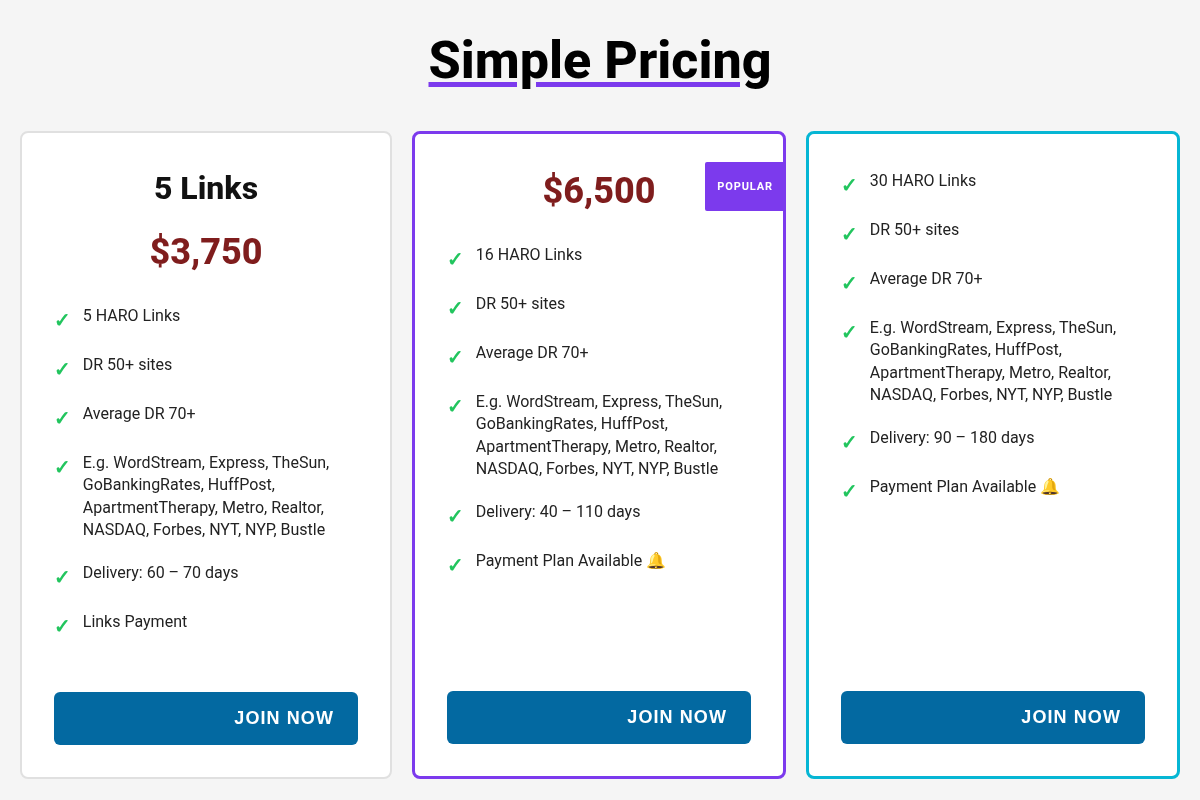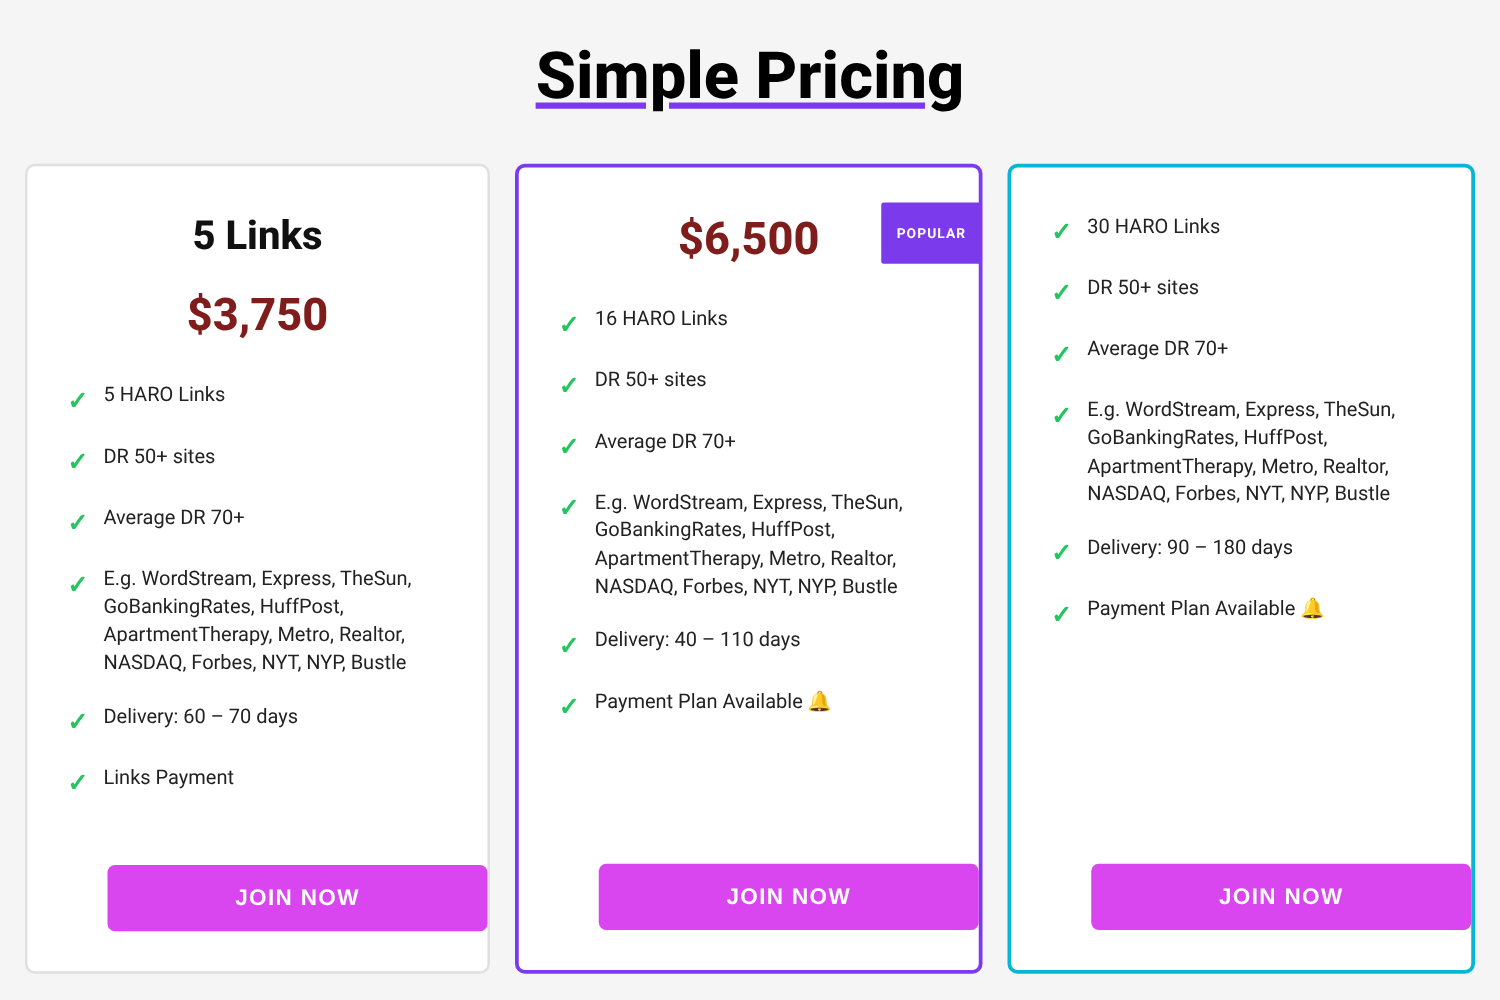--- a/index.html
+++ b/index.html
@@ -108,33 +108,32 @@
 
     .check-icon {
       color: #22c55e;
       font-size: 20px;
       flex-shrink: 0;
       margin-top: 1px;
       font-weight: 700;
     }
 
     .join-button {
-      background: #d946ef;
+      background: #0369a1;
       color: white;
       border: none;
       border-radius: 6px;
       padding: 16px 24px;
       font-size: 18px;
       font-weight: 800;
       letter-spacing: 0.06em;
       cursor: pointer;
       width: 100%;
-      text-align: center;
+      text-align: right;
       transition: background 0.2s;
-      margin-left: 32px;
     }
   </style>
 </head>
 <body>
 
 <h1 class="page-title">Simple Pricing</h1>
 
 <div class="pricing-container">
 <div class="pricing-card basic">
       <div class="plan-name">5 Links</div>

